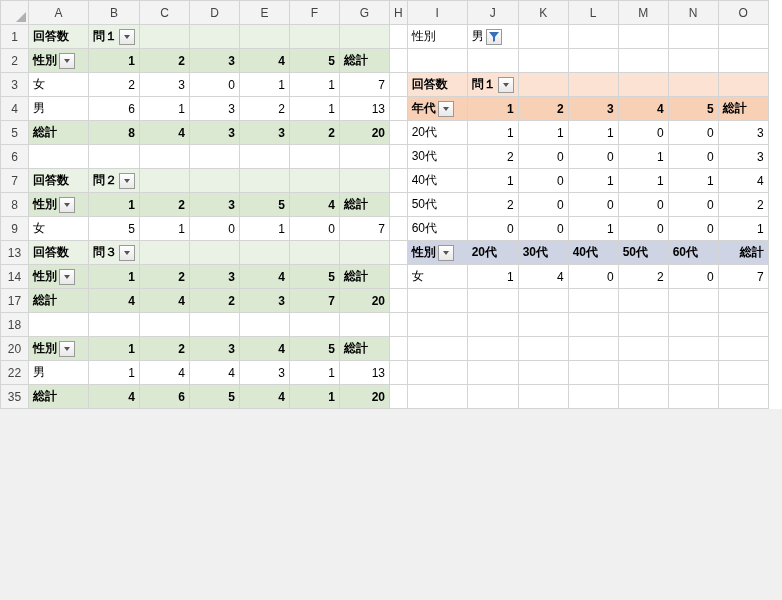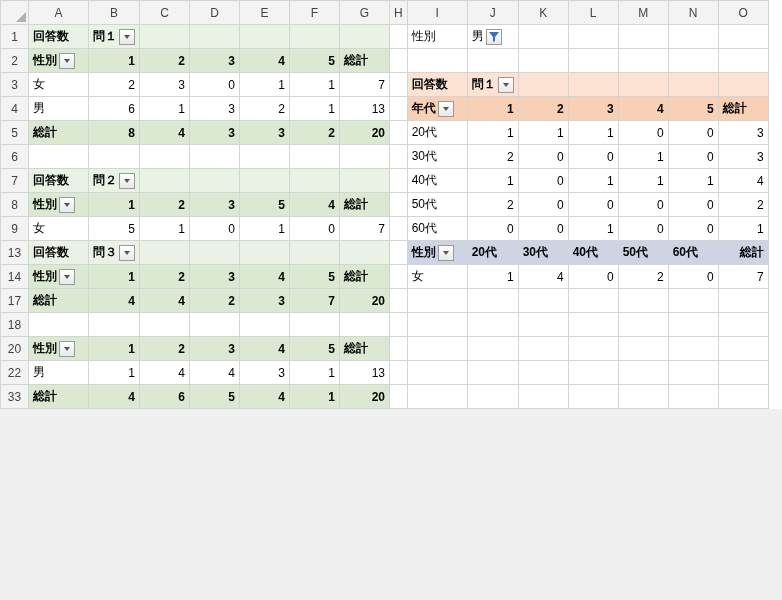--- a/index.html
+++ b/index.html
@@ -436,21 +436,21 @@
           <td></td>
           <td></td>
           <td></td>
           <td></td>
           <td></td>
           <td></td>
           <td></td>
           <td></td>
         </tr>
         <tr>
-          <th class="rowhdr">33</th>
+          <th class="rowhdr">35</th>
           <td class="green-tot left">総計</td>
           <td class="green-tot num">4</td>
           <td class="green-tot num">6</td>
           <td class="green-tot num">5</td>
           <td class="green-tot num">4</td>
           <td class="green-tot num">1</td>
           <td class="green-tot num">20</td>
           <td></td>
           <td></td>
           <td></td>

